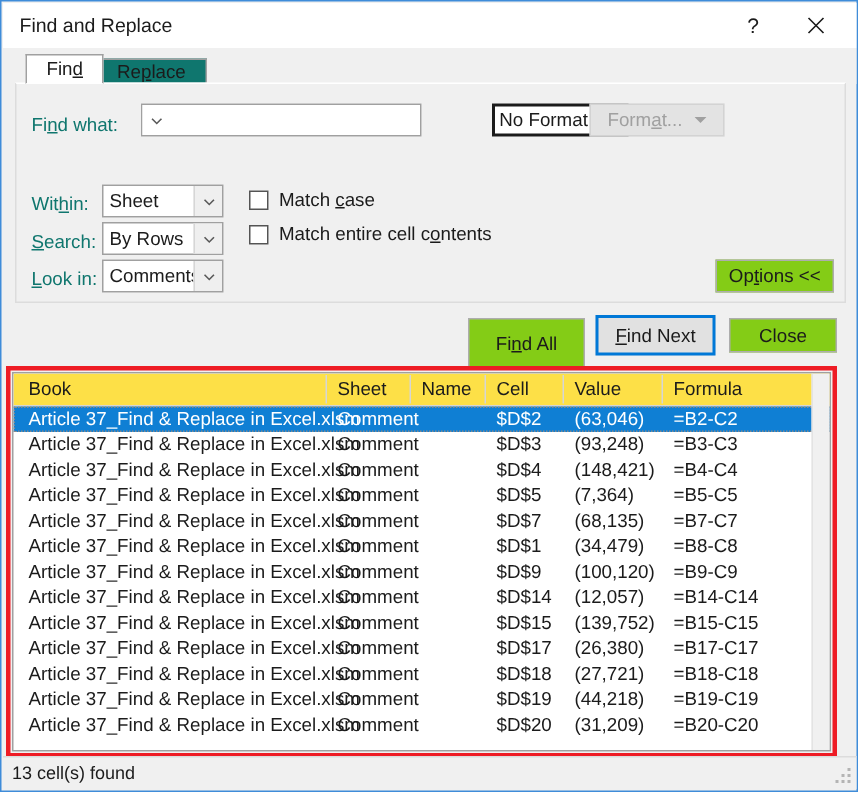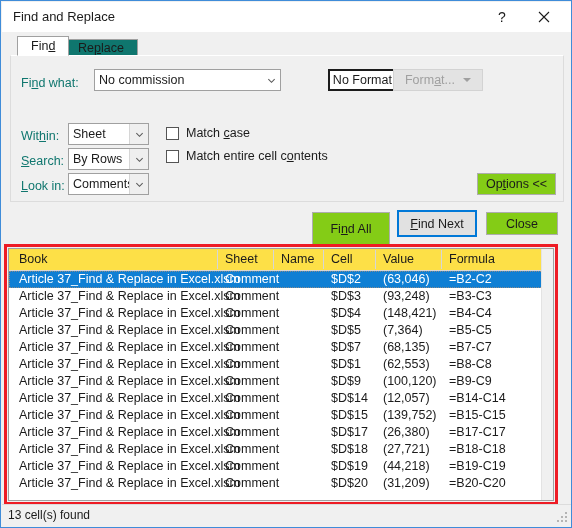--- a/index.html
+++ b/index.html
@@ -285,21 +285,20 @@
   <div class="tabstrip">
     <div class="tab active tab-find">Fin<u>d</u></div>
     <div class="tab tab-replace">Re<u>p</u>lace</div>
   </div>
 
   <div class="panel">
 
     <div class="lbl" style="left:10px; top:20px;">Fi<u>n</u>d what:</div>
 
     <div class="combo" style="left:83px; top:13px; width:187px;">
-      <div class="val">No commission</div>
       <div class="arrow grey" style="background:#ffffff;">
         <svg class="chev" viewBox="0 0 10 10">
             <path d="M1.5 3.5 L5 7 L8.5 3.5" stroke="#5a5a5a" stroke-width="1.2" fill="none"></path>
           </svg>
       </div>
     </div>
 
     <div class="btn strong" style="left:280px; top:13px; width:91px; height:22px;">
       <span>No Format Set</span>
     </div>
@@ -412,21 +411,21 @@
           <div class="c" style="left: 10px;">Article 37_Find &amp; Replace in Excel.xlsm</div>
           <div class="c" style="left: 216px;">Comment</div>
           <div class="c" style="left: 322px;">$D$7</div>
           <div class="c" style="left: 374px;">(68,135)</div>
           <div class="c" style="left: 440px;">=B7-C7</div>
         </div>
         <div class="row">
           <div class="c" style="left: 10px;">Article 37_Find &amp; Replace in Excel.xlsm</div>
           <div class="c" style="left: 216px;">Comment</div>
           <div class="c" style="left: 322px;">$D$1</div>
-          <div class="c" style="left: 374px;">(62,553)</div>
+          <div class="c" style="left: 374px;">(34,479)</div>
           <div class="c" style="left: 440px;">=B8-C8</div>
         </div>
         <div class="row">
           <div class="c" style="left: 10px;">Article 37_Find &amp; Replace in Excel.xlsm</div>
           <div class="c" style="left: 216px;">Comment</div>
           <div class="c" style="left: 322px;">$D$9</div>
           <div class="c" style="left: 374px;">(100,120)</div>
           <div class="c" style="left: 440px;">=B9-C9</div>
         </div>
         <div class="row">

